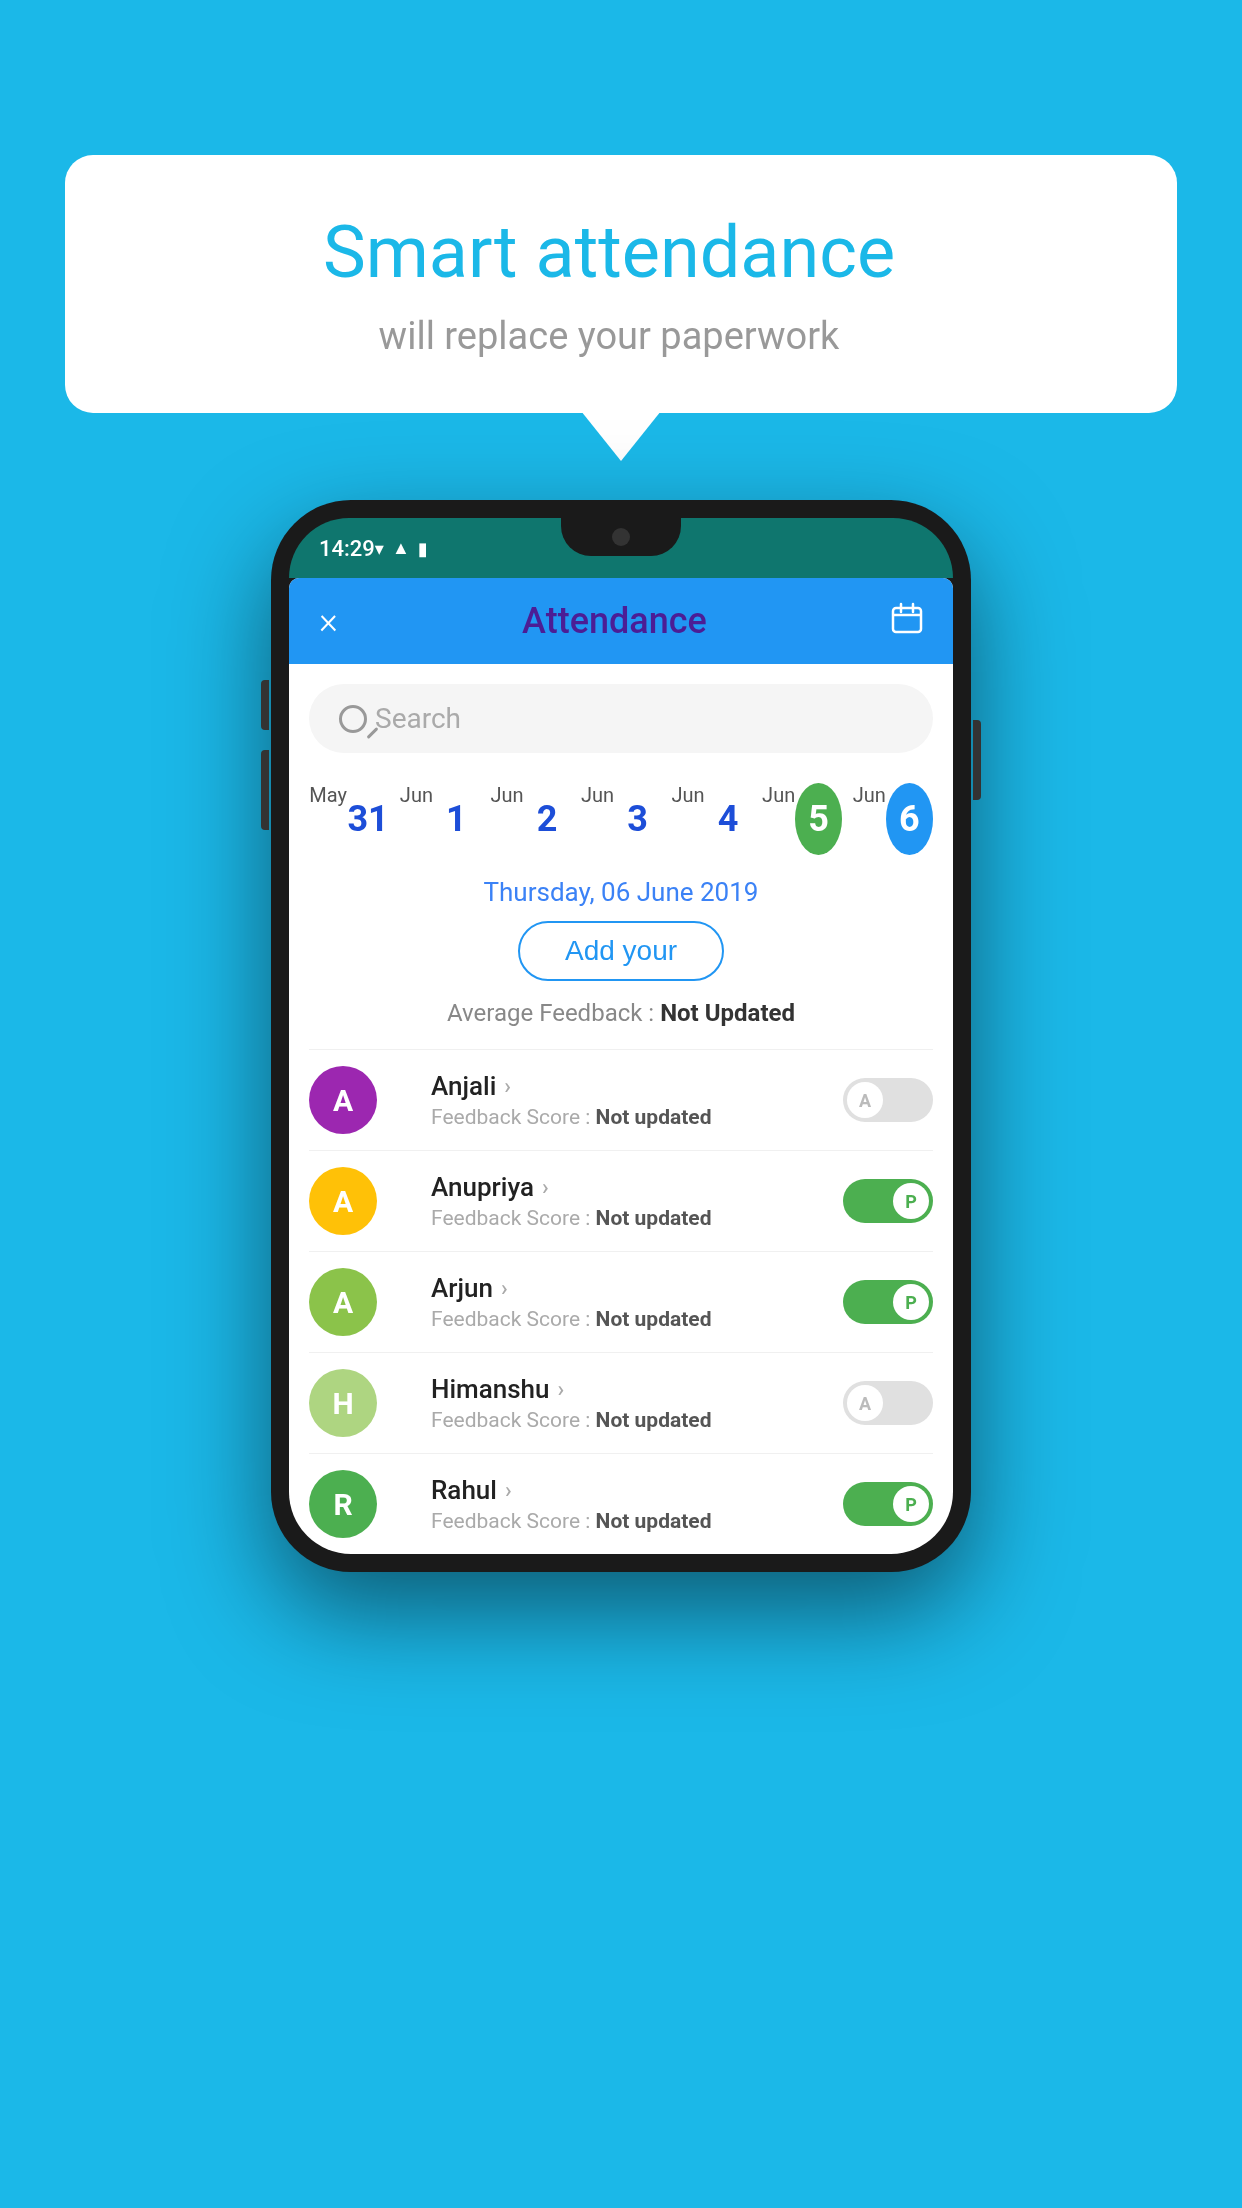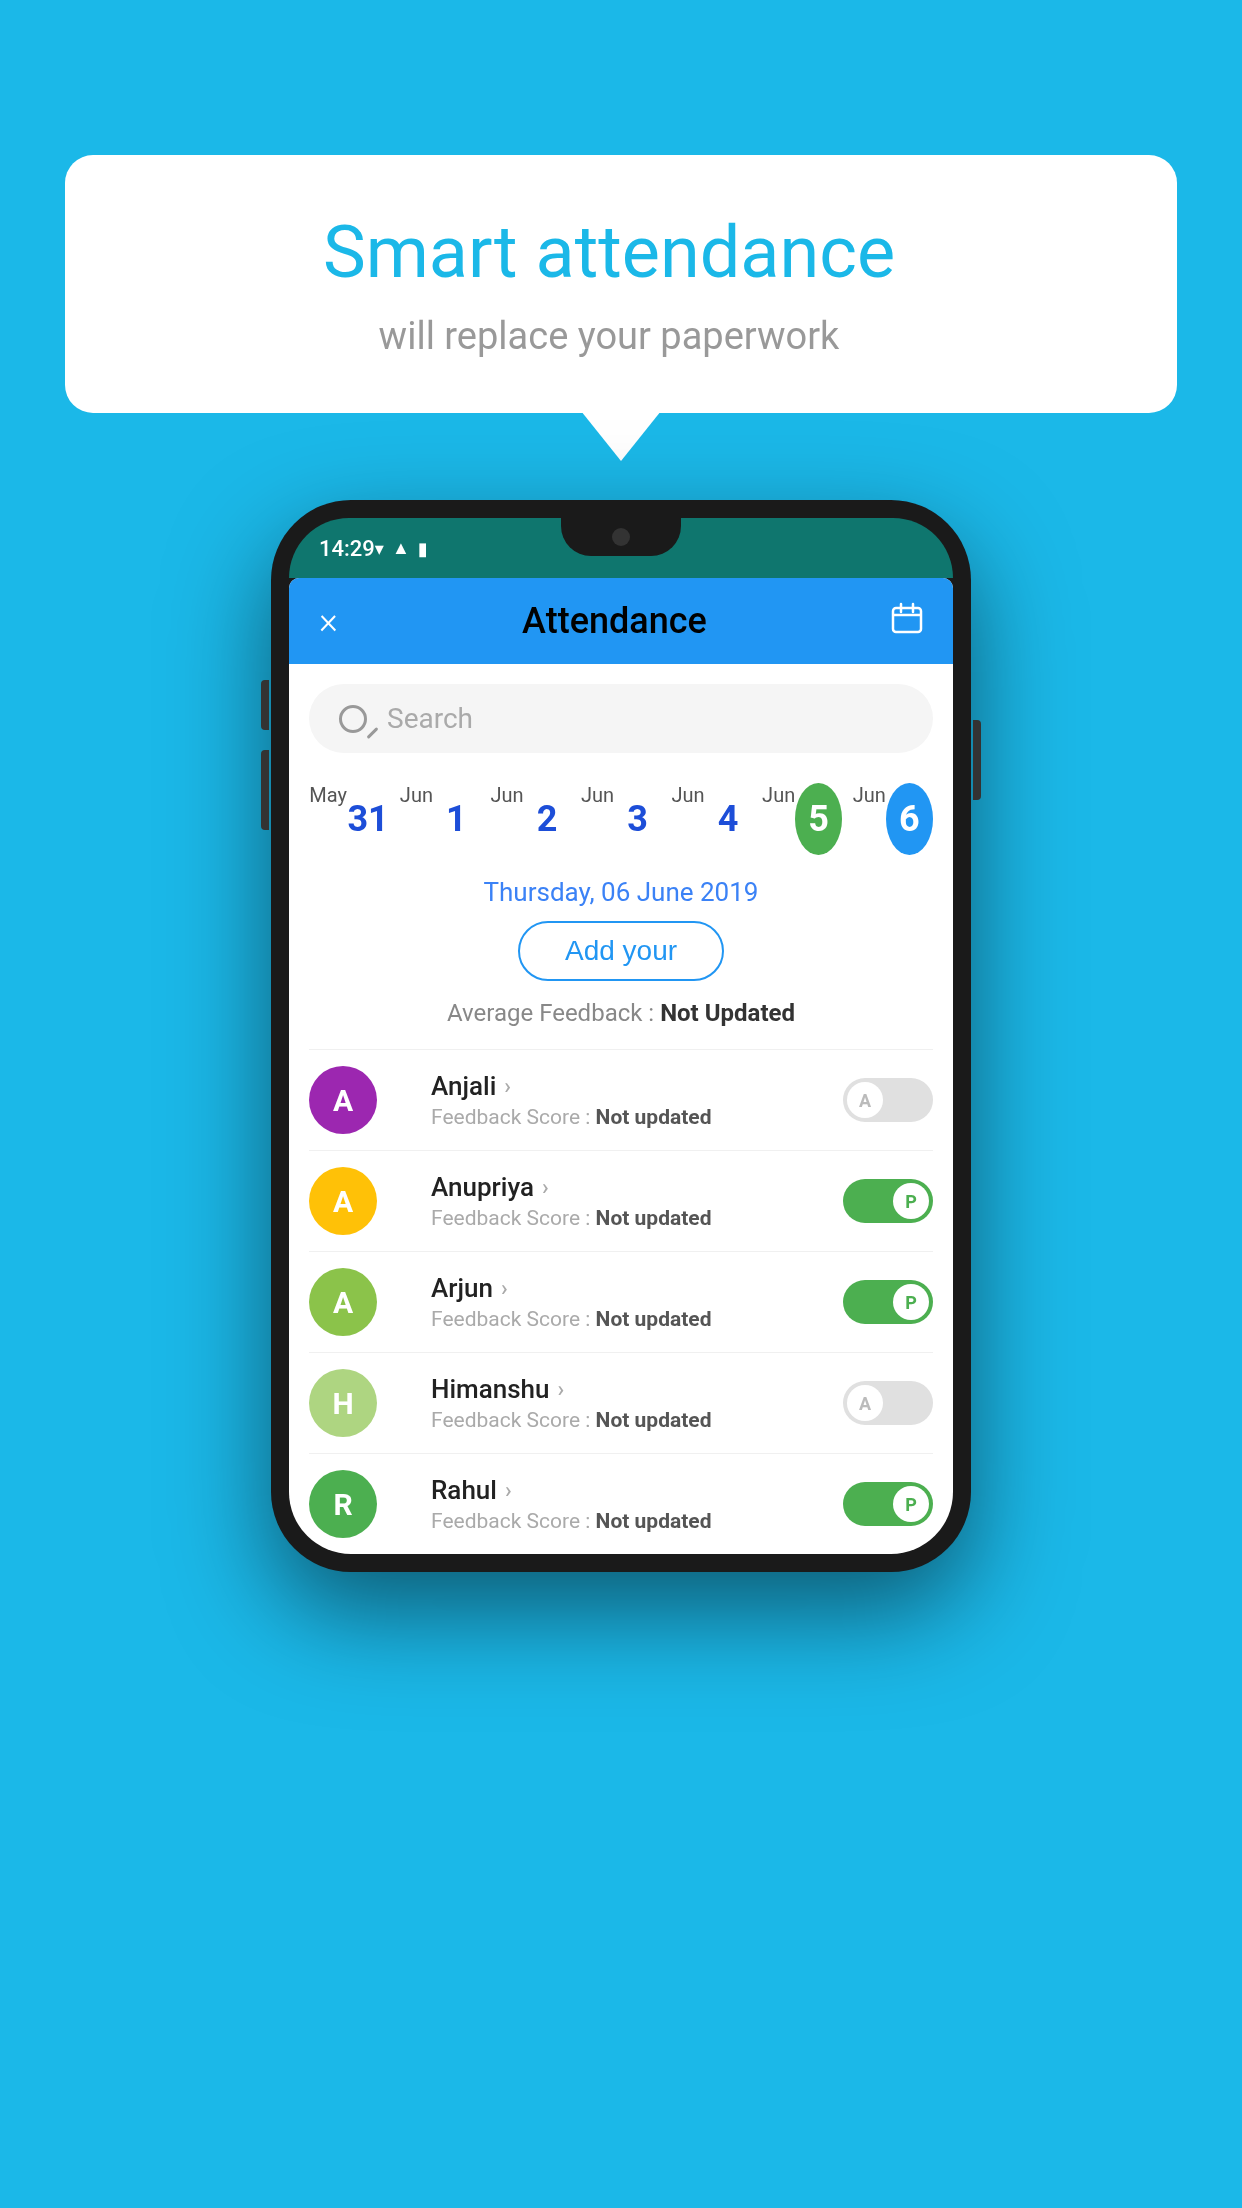--- a/index.html
+++ b/index.html
@@ -139,39 +139,39 @@
     }
 
     .header-close {
       color: white;
       font-size: 36px;
       font-weight: 300;
       cursor: pointer;
     }
 
     .header-title {
-      color: #000000;
+      color: #4c1d95;
       font-size: 36px;
       font-weight: 500;
     }
 
     .header-calendar {
       color: white;
       font-size: 30px;
     }
 
     
     .search-bar {
       background: #f5f5f5;
       margin: 20px 20px;
       border-radius: 40px;
       display: flex;
       align-items: center;
       padding: 18px 30px;
-      gap: 20px;
+      gap: 8px;
     }
 
     .search-icon-shape {
       width: 28px;
       height: 28px;
       border: 3px solid #999;
       border-radius: 50%;
       position: relative;
       flex-shrink: 0;
     }

